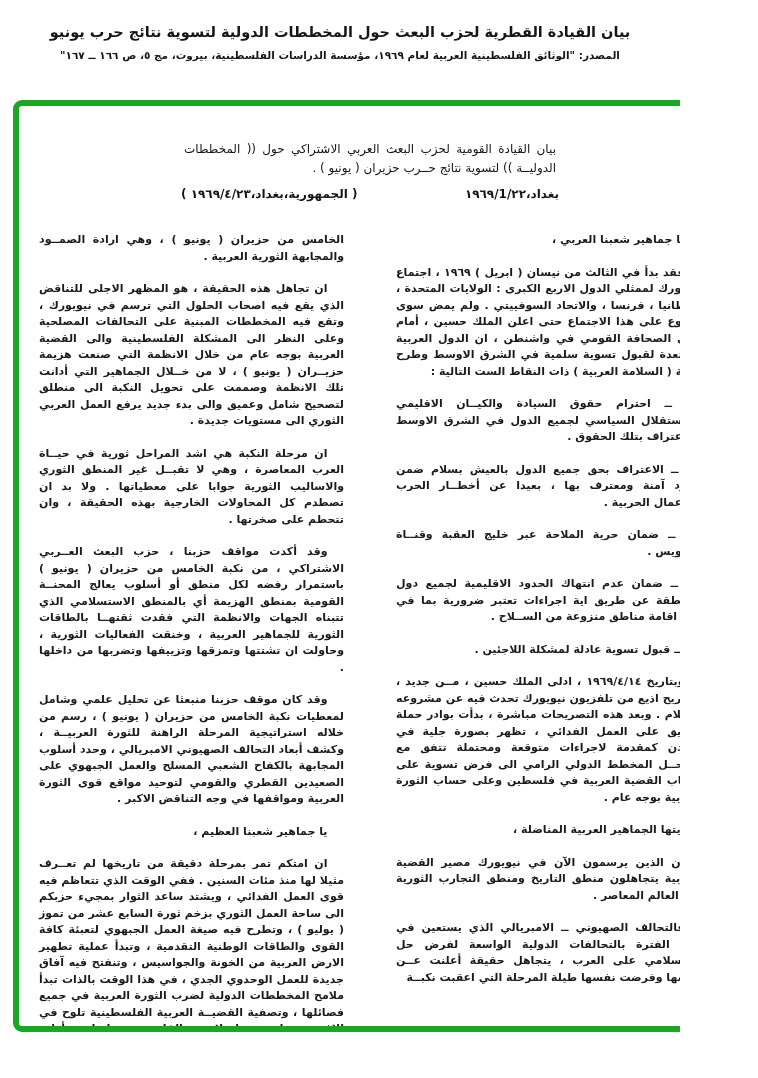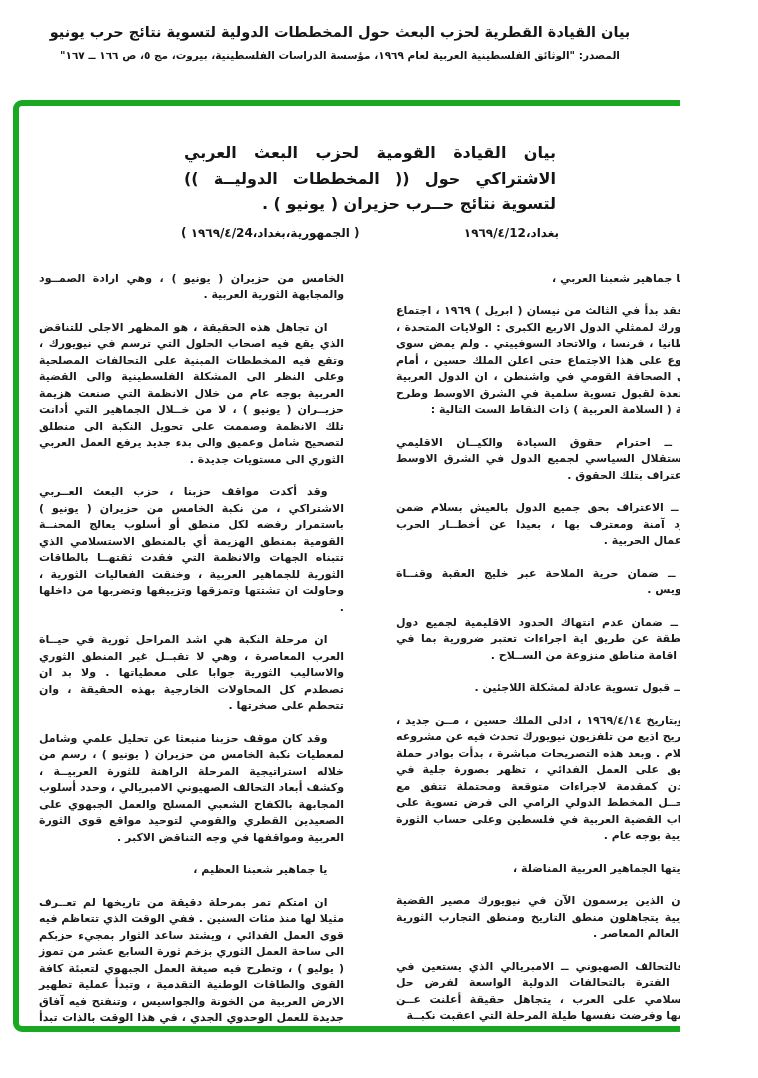--- a/index.html
+++ b/index.html
@@ -22,21 +22,21 @@
     width:702px; height:920px;
     border:6px solid #18a822;
     border-radius:9px;
     background:#ffffff;
     overflow:hidden;
   }
 
   .doc-title {
     width:372px; margin:34px auto 8px;
     direction:rtl; text-align:justify;
-    font-weight:bold; font-size:16px; line-height:1.6;
+    font-weight:normal; font-size:12px; line-height:1.6;
   }
   .dateline {
     width:378px; margin:9px auto 0;
     direction:rtl;
     display:flex; justify-content:space-between; align-items:baseline;
     font-weight:bold; font-size:12px;
   }
 
   .cols {
     display:flex; direction:rtl; gap:20px;
@@ -61,43 +61,43 @@
   <div class="hdr">
     <div class="hdr-title">بيان القيادة القطرية لحزب البعث حول المخططات الدولية لتسوية نتائج حرب يونيو</div>
     <div class="hdr-source">المصدر: "الوثائق الفلسطينية العربية لعام ١٩٦٩، مؤسسة الدراسات الفلسطينية، بيروت، مج ٥، ص ١٦٦ ــ ١٦٧"</div>
   </div>
 
   <div class="frame" style="border-color: rgb(24, 168, 34);">
 
     <div class="doc-title">بيان القيادة القومية لحزب البعث العربي الاشتراكي حول (( المخططات الدوليــة )) لتسوية نتائج حــرب حزيران ( يونيو ) .</div>
 
     <div class="dateline">
-      <span>بغداد،١٩٦٩/٤/12</span>
-      <span>( الجمهورية،بغداد،١٩٦٩/٤/24 )</span>
+      <span>بغداد،١٩٦٩/1/٢٢</span>
+      <span>( الجمهورية،بغداد،١٩٦٩/٤/٢٣ )</span>
     </div>
 
     <div class="cols">
       <div class="col">
           <p class="salute">يا جماهير شعبنا العربي ،</p>
           <p class="p">فقد بدأ في الثالث من نيسان ( ابريل ) ١٩٦٩ ، اجتماع نيويورك لممثلي الدول الاربع الكبرى : الولايات المتحدة ، بريطانيا ، فرنسا ، والاتحاد السوفييتي . ولم يمض سوى اسبوع على هذا الاجتماع حتى اعلن الملك حسين ، أمام نادي الصحافة القومي في واشنطن ، ان الدول العربية مستعدة لقبول تسوية سلمية في الشرق الاوسط وطرح خطة ( السلامة العربية ) ذات النقاط الست التالية :</p>
           <p class="li">٢ ــ احترام حقوق السيادة والكيــان الاقليمي والاستقلال السياسي لجميع الدول في الشرق الاوسط والاعتراف بتلك الحقوق .</p>
           <p class="li">٣ ــ الاعتراف بحق جميع الدول بالعيش بسلام ضمن حدود آمنة ومعترف بها ، بعيدا عن أخطــار الحرب والاعمال الحربية .</p>
           <p class="li">8 ــ ضمان حرية الملاحة عبر خليج العقبة وقنــاة السويس .</p>
           <p class="li">٥ ــ ضمان عدم انتهاك الحدود الاقليمية لجميع دول المنطقة عن طريق اية اجراءات تعتبر ضرورية بما في ذلك اقامة مناطق منزوعة من الســلاح .</p>
           <p class="li">٦ ــ قبول تسوية عادلة لمشكلة اللاجئين .</p>
           <p class="p">وبتاريخ ١٩٦٩/٤/١٤ ، ادلى الملك حسين ، مــن جديد ، بتصريح اذيع من تلفزيون نيويورك تحدث فيه عن مشروعه للسلام . وبعد هذه التصريحات مباشرة ، بدأت بوادر حملة تضييق على العمل الفدائي ، تظهر بصورة جلية في الاردن كمقدمة لاجراءات متوقعة ومحتملة تتفق مع مراحــل المخطط الدولي الرامي الى فرض تسوية على حساب القضية العربية في فلسطين وعلى حساب الثورة العربية بوجه عام .</p>
           <p class="salute">ايتها الجماهير العربية المناضلة ،</p>
           <p class="p">ان الذين يرسمون الآن في نيويورك مصير القضية العربية يتجاهلون منطق التاريخ ومنطق التجارب الثورية في العالم المعاصر .</p>
           <p class="p">فالتحالف الصهيوني ــ الامبريالي الذي يستعين في هذه الفترة بالتحالفات الدولية الواسعة لفرض حل استسلامي على العرب ، يتجاهل حقيقة أعلنت عــن نفسها وفرضت نفسها طيلة المرحلة التي اعقبت نكبــة</p>
         </div>
       <div class="col">
           <p class="cont">الخامس من حزيران ( يونيو ) ، وهي ارادة الصمــود والمجابهة الثورية العربية .</p>
           <p class="p">ان تجاهل هذه الحقيقة ، هو المظهر الاجلى للتناقض الذي يقع فيه اصحاب الحلول التي ترسم في نيويورك ، وتقع فيه المخططات المبنية على التحالفات المصلحية وعلى النظر الى المشكلة الفلسطينية والى القضية العربية بوجه عام من خلال الانظمة التي صنعت هزيمة حزيــران ( يونيو ) ، لا من خــلال الجماهير التي أدانت تلك الانظمة وصممت على تحويل النكبة الى منطلق لتصحيح شامل وعميق والى بدء جديد يرفع العمل العربي الثوري الى مستويات جديدة .</p>
+          <p class="p">ان مرحلة النكبة هي اشد المراحل ثورية في حيــاة العرب المعاصرة ، وهي لا تقبــل غير المنطق الثوري والاساليب الثورية جوابا على معطياتها . ولا بد ان تصطدم كل المحاولات الخارجية بهذه الحقيقة ، وان تتحطم على صخرتها .</p>
           <p class="p">وقد أكدت مواقف حزبنا ، حزب البعث العــربي الاشتراكي ، من نكبة الخامس من حزيران ( يونيو ) باستمرار رفضه لكل منطق أو أسلوب يعالج المحنــة القومية بمنطق الهزيمة أي بالمنطق الاستسلامي الذي تتبناه الجهات والانظمة التي فقدت ثقتهــا بالطاقات الثورية للجماهير العربية ، وخنقت الفعاليات الثورية ، وحاولت ان تشتتها وتمزقها وتزييفها وتضربها من داخلها .</p>
-          <p class="p">ان مرحلة النكبة هي اشد المراحل ثورية في حيــاة العرب المعاصرة ، وهي لا تقبــل غير المنطق الثوري والاساليب الثورية جوابا على معطياتها . ولا بد ان تصطدم كل المحاولات الخارجية بهذه الحقيقة ، وان تتحطم على صخرتها .</p>
           <p class="p">وقد كان موقف حزبنا منبعثا عن تحليل علمي وشامل لمعطيات نكبة الخامس من حزيران ( يونيو ) ، رسم من خلاله استراتيجية المرحلة الراهنة للثورة العربيــة ، وكشف أبعاد التحالف الصهيوني الامبريالي ، وحدد أسلوب المجابهة بالكفاح الشعبي المسلح والعمل الجبهوي على الصعيدين القطري والقومي لتوحيد مواقع قوى الثورة العربية ومواقفها في وجه التناقض الاكبر .</p>
           <p class="salute">يا جماهير شعبنا العظيم ،</p>
           <p class="p">ان امتكم تمر بمرحلة دقيقة من تاريخها لم تعــرف مثيلا لها منذ مئات السنين . ففي الوقت الذي تتعاظم فيه قوى العمل الفدائي ، ويشتد ساعد الثوار بمجيء حزبكم الى ساحة العمل الثوري بزخم ثورة السابع عشر من تموز ( يوليو ) ، وتطرح فيه صيغة العمل الجبهوي لتعبئة كافة القوى والطاقات الوطنية التقدمية ، وتبدأ عملية تطهير الارض العربية من الخونة والجواسيس ، وتنفتح فيه آفاق جديدة للعمل الوحدوي الجدي ، في هذا الوقت بالذات تبدأ ملامح المخططات الدولية لضرب الثورة العربية في جميع فصائلها ، وتصفية القضيــة العربية الفلسطينية تلوح في الافق ، وتظهر معها ملامح تحالفات جديدة لتطويق أرادة الصمود والمقاومــة</p>
         </div>
     </div>
 
   </div>
 
 </div>
 

